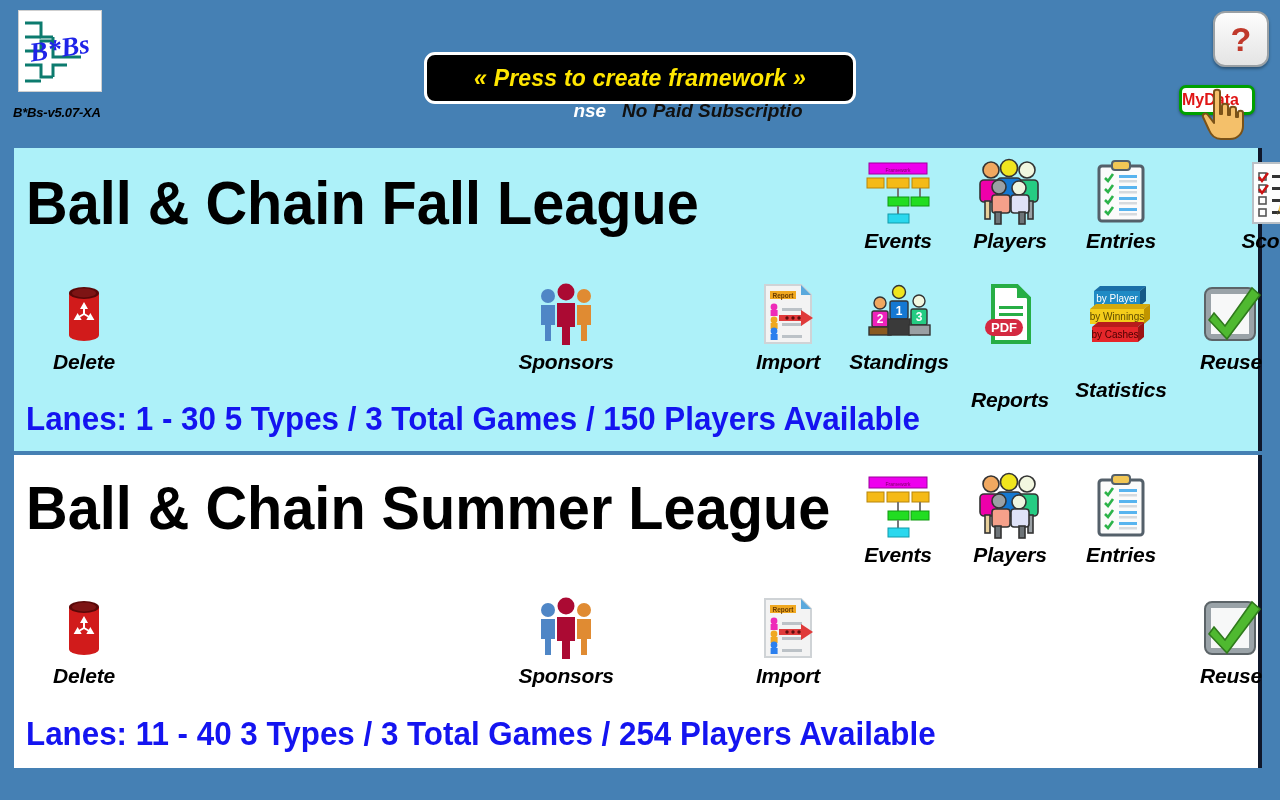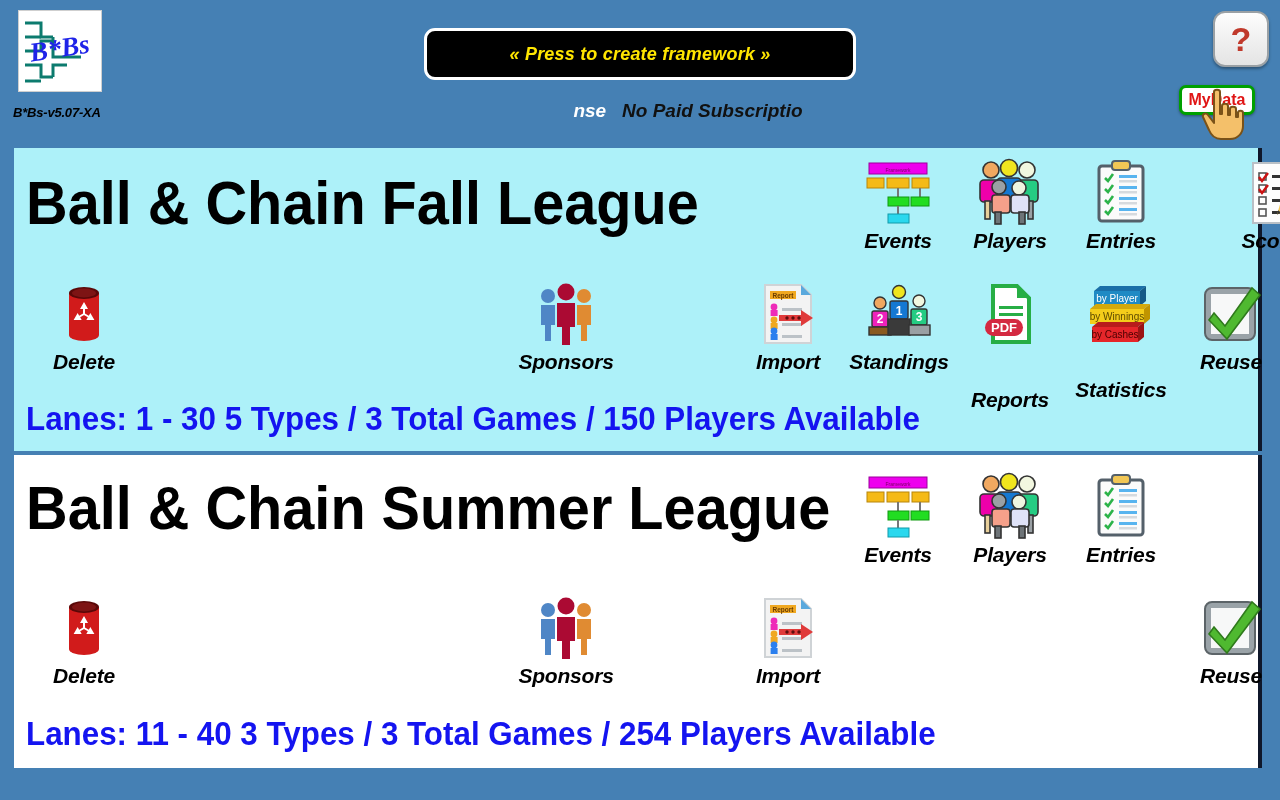--- a/index.html
+++ b/index.html
@@ -27,40 +27,40 @@
 
   .license-line {
     position: absolute; left: 0; top: 100px; width: 1280px;
     text-align: center; font-size: 19px; font-weight: bold; font-style: italic;
     white-space: nowrap; overflow: hidden; margin-left: 48px;
   }
   .license-line .lic-w { color: #ffffff; }
   .license-line .lic-b { color: #111111; }
 
   .create-btn {
-    position: absolute; left: 424px; top: 28px; width: 432px; height: 52px;
+    position: absolute; left: 424px; top: 52px; width: 432px; height: 52px;
     background: #000000; border: 3px solid #ffffff; border-radius: 11px;
-    color: #ffe600; font-size: 18px; font-weight: bold; font-style: italic;
+    color: #ffe600; font-size: 23px; font-weight: bold; font-style: italic;
     display: flex; align-items: center; justify-content: center;
     cursor: pointer; letter-spacing: 0.2px;
   }
 
   .help-btn {
     position: absolute; left: 1213px; top: 11px; width: 56px; height: 56px;
     border-radius: 12px; border: 2px solid #9aa0a4;
     background: linear-gradient(#fdfdfd, #e4e4e4);
     box-shadow: 0 2px 3px rgba(0,0,0,0.35);
     display: flex; align-items: center; justify-content: center;
     color: #c0392b; font-size: 34px; font-weight: bold; cursor: pointer;
   }
 
   .mydata-btn {
     position: absolute; left: 1179px; top: 85px; width: 76px; height: 30px;
     border: 3px solid #00a000; border-radius: 7px; background: #ffffff;
-    display: flex; align-items: center; justify-content: center;
+    display: flex; align-items: center; justify-content: flex-start;
     color: #e01515; font-size: 16px; font-weight: bold; cursor: pointer;
     box-shadow: 0 1px 3px rgba(0,0,0,.4);
   }
   .hand-cursor { position: absolute; left: 1198px; top: 88px; width: 46px; height: 52px; pointer-events: none; }
 
   
   .panel {
     position: absolute; left: 10px; width: 1252px;
     border-left: 4px solid #4580b4; border-right: 4px solid #0f172a;
   }

